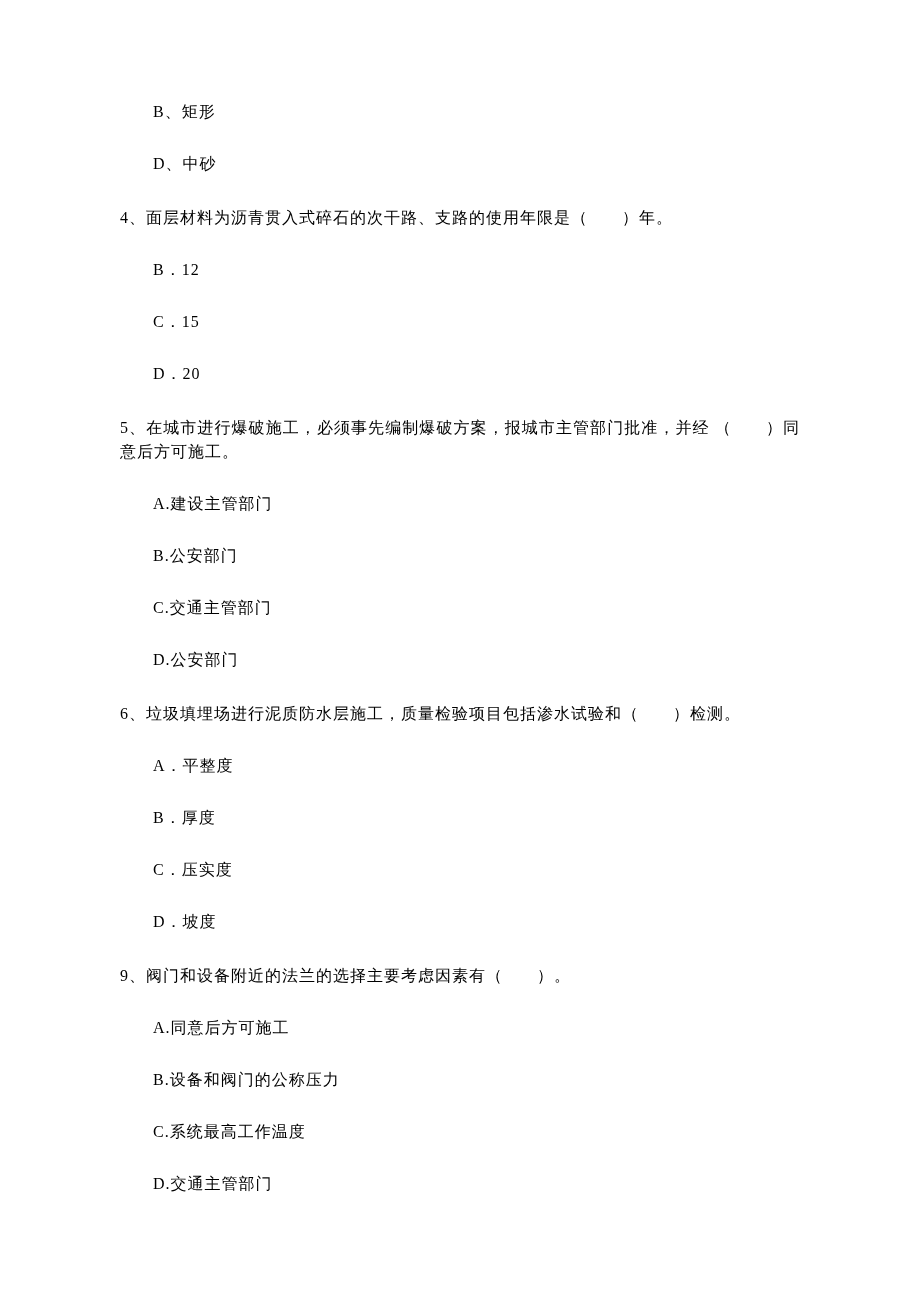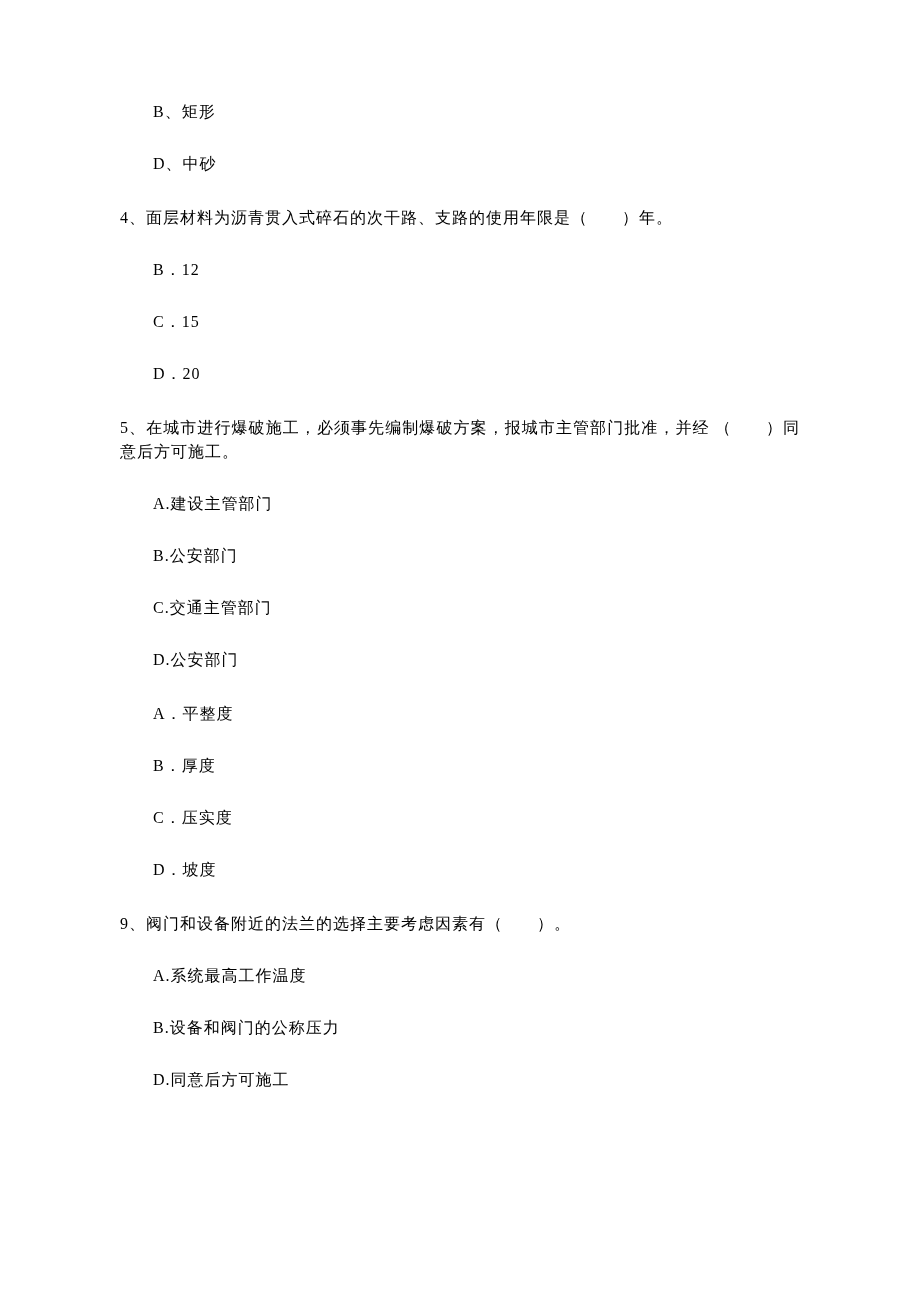--- a/index.html
+++ b/index.html
@@ -60,32 +60,34 @@
       <div class="question">5、在城市进行爆破施工，必须事先编制爆破方案，报城市主管部门批准，并经 （　　）同意后方可施工。</div>
       <div class="options-block">
         <div class="option"><span>A.建设主管部门</span></div>
         <div class="option"><span>B.公安部门</span></div>
         <div class="option"><span>C.交通主管部门</span></div>
         <div class="option"><span>D.公安部门</span></div>
       </div>
     </div>
 
     <div>
+      <div class="question">6、垃圾填埋场进行泥质防水层施工，质量检验项目包括渗水试验和（　　）检测。</div>
       <div class="options-block">
         <div class="option"><span>A．平整度</span></div>
         <div class="option"><span>B．厚度</span></div>
         <div class="option"><span>C．压实度</span></div>
         <div class="option"><span>D．坡度</span></div>
       </div>
     </div>
 
     <div>
       <div class="question">9、阀门和设备附近的法兰的选择主要考虑因素有（　　）。</div>
       <div class="options-block">
-        <div class="option"><span>A.系统最高工作温度</span></div>
+        <div class="option"><span>A.同意后方可施工</span></div>
         <div class="option"><span>B.设备和阀门的公称压力</span></div>
-        <div class="option"><span>D.同意后方可施工</span></div>
+        <div class="option"><span>C.系统最高工作温度</span></div>
+        <div class="option"><span>D.交通主管部门</span></div>
       </div>
     </div>
 
   </div>
 
 </div>
 
 </body></html>

